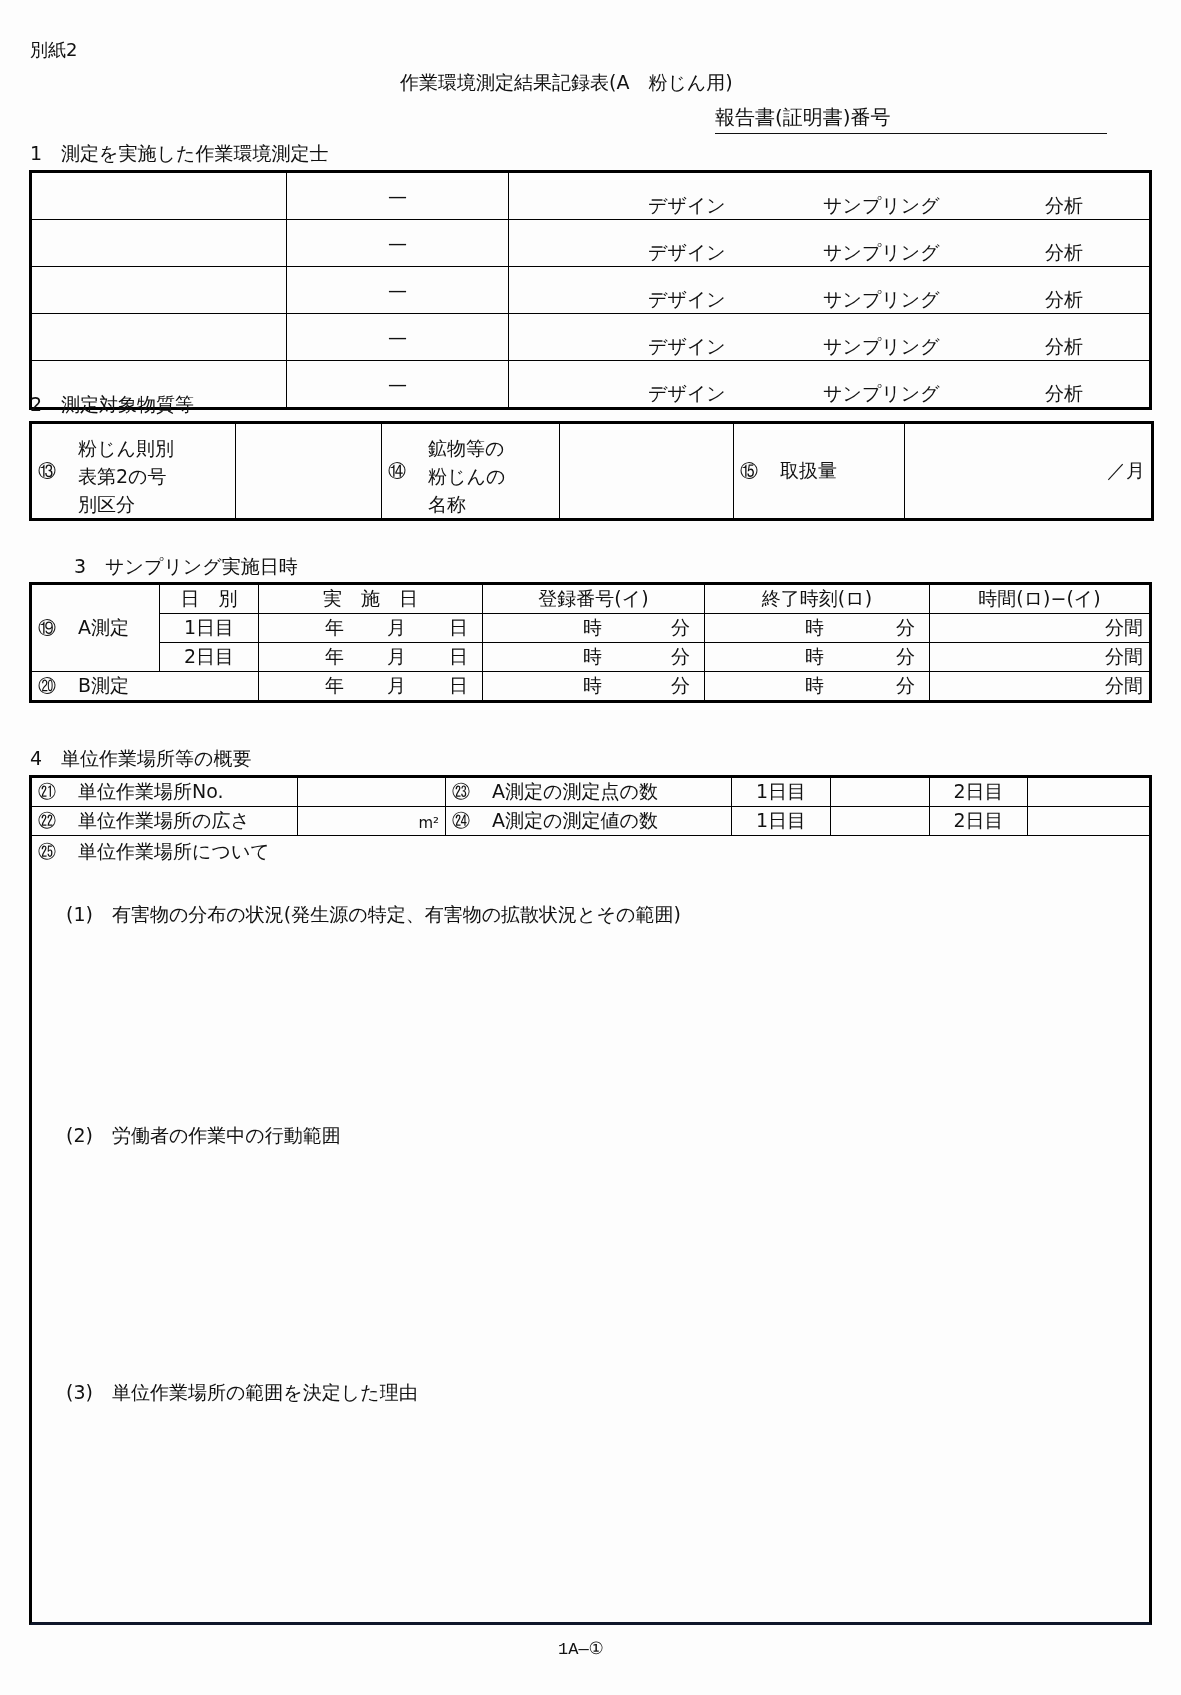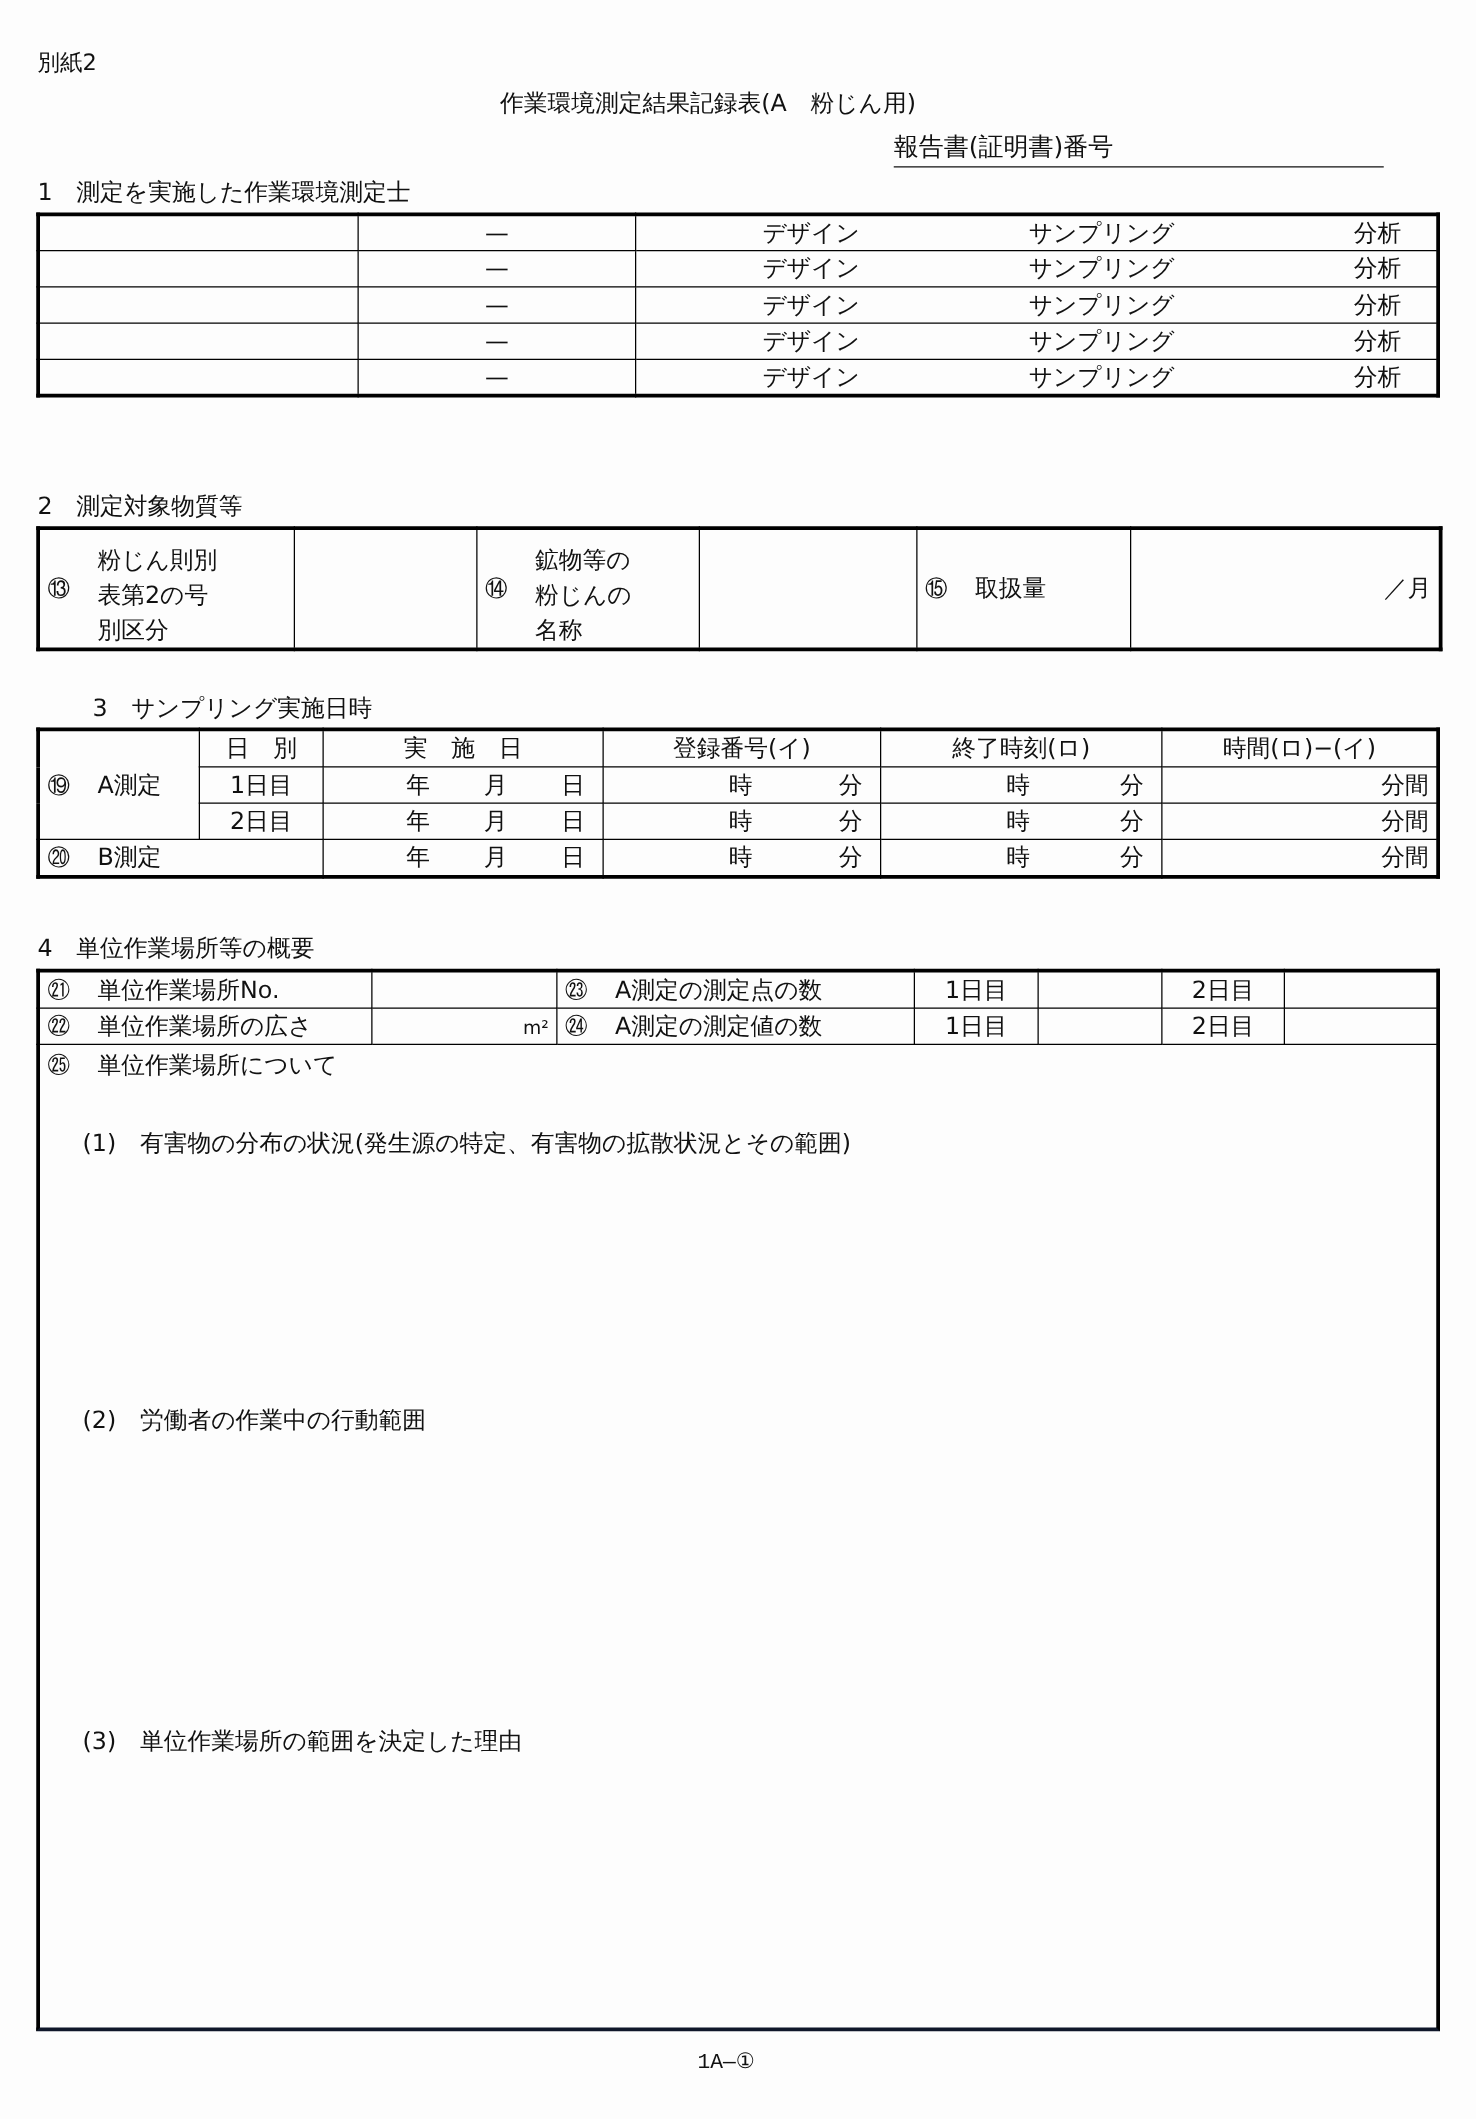--- a/index.html
+++ b/index.html
@@ -31,21 +31,21 @@
     border: 1.5px solid #000;
     padding: 0 6px;
     font-size: 19px;
     white-space: nowrap;
     overflow: hidden;
     vertical-align: middle;
   }
   .c { text-align: center; }
   .r { text-align: right; }
   .circ { display: inline-block; margin-right: 22px; font-size: 18px; }
-  .items { display: flex; justify-content: space-between; padding-left: 95px; }
+  .items { display: flex; justify-content: center; padding-left: 95px; margin-top: 20px; }
   .items span:nth-child(1) { width: 175px; }
   .items span:nth-child(2) { width: 222px; }
   .items span:nth-child(3) { width: 60px; }
   .date-cell { display: flex; justify-content: space-between; padding: 0 8px 0 60px; }
   .time-cell { display: flex; justify-content: space-between; padding: 0 8px 0 94px; }
   .stack { line-height: 28px; margin-top: 10px; }
   .stack-cell { display: flex; align-items: center; }
   .big-box {
     position: absolute; left: 29px; top: 835px; width: 1123px; height: 790px;
     border-left: 3px solid #000; border-right: 3px solid #000; border-bottom: 3px solid #0f172a;

